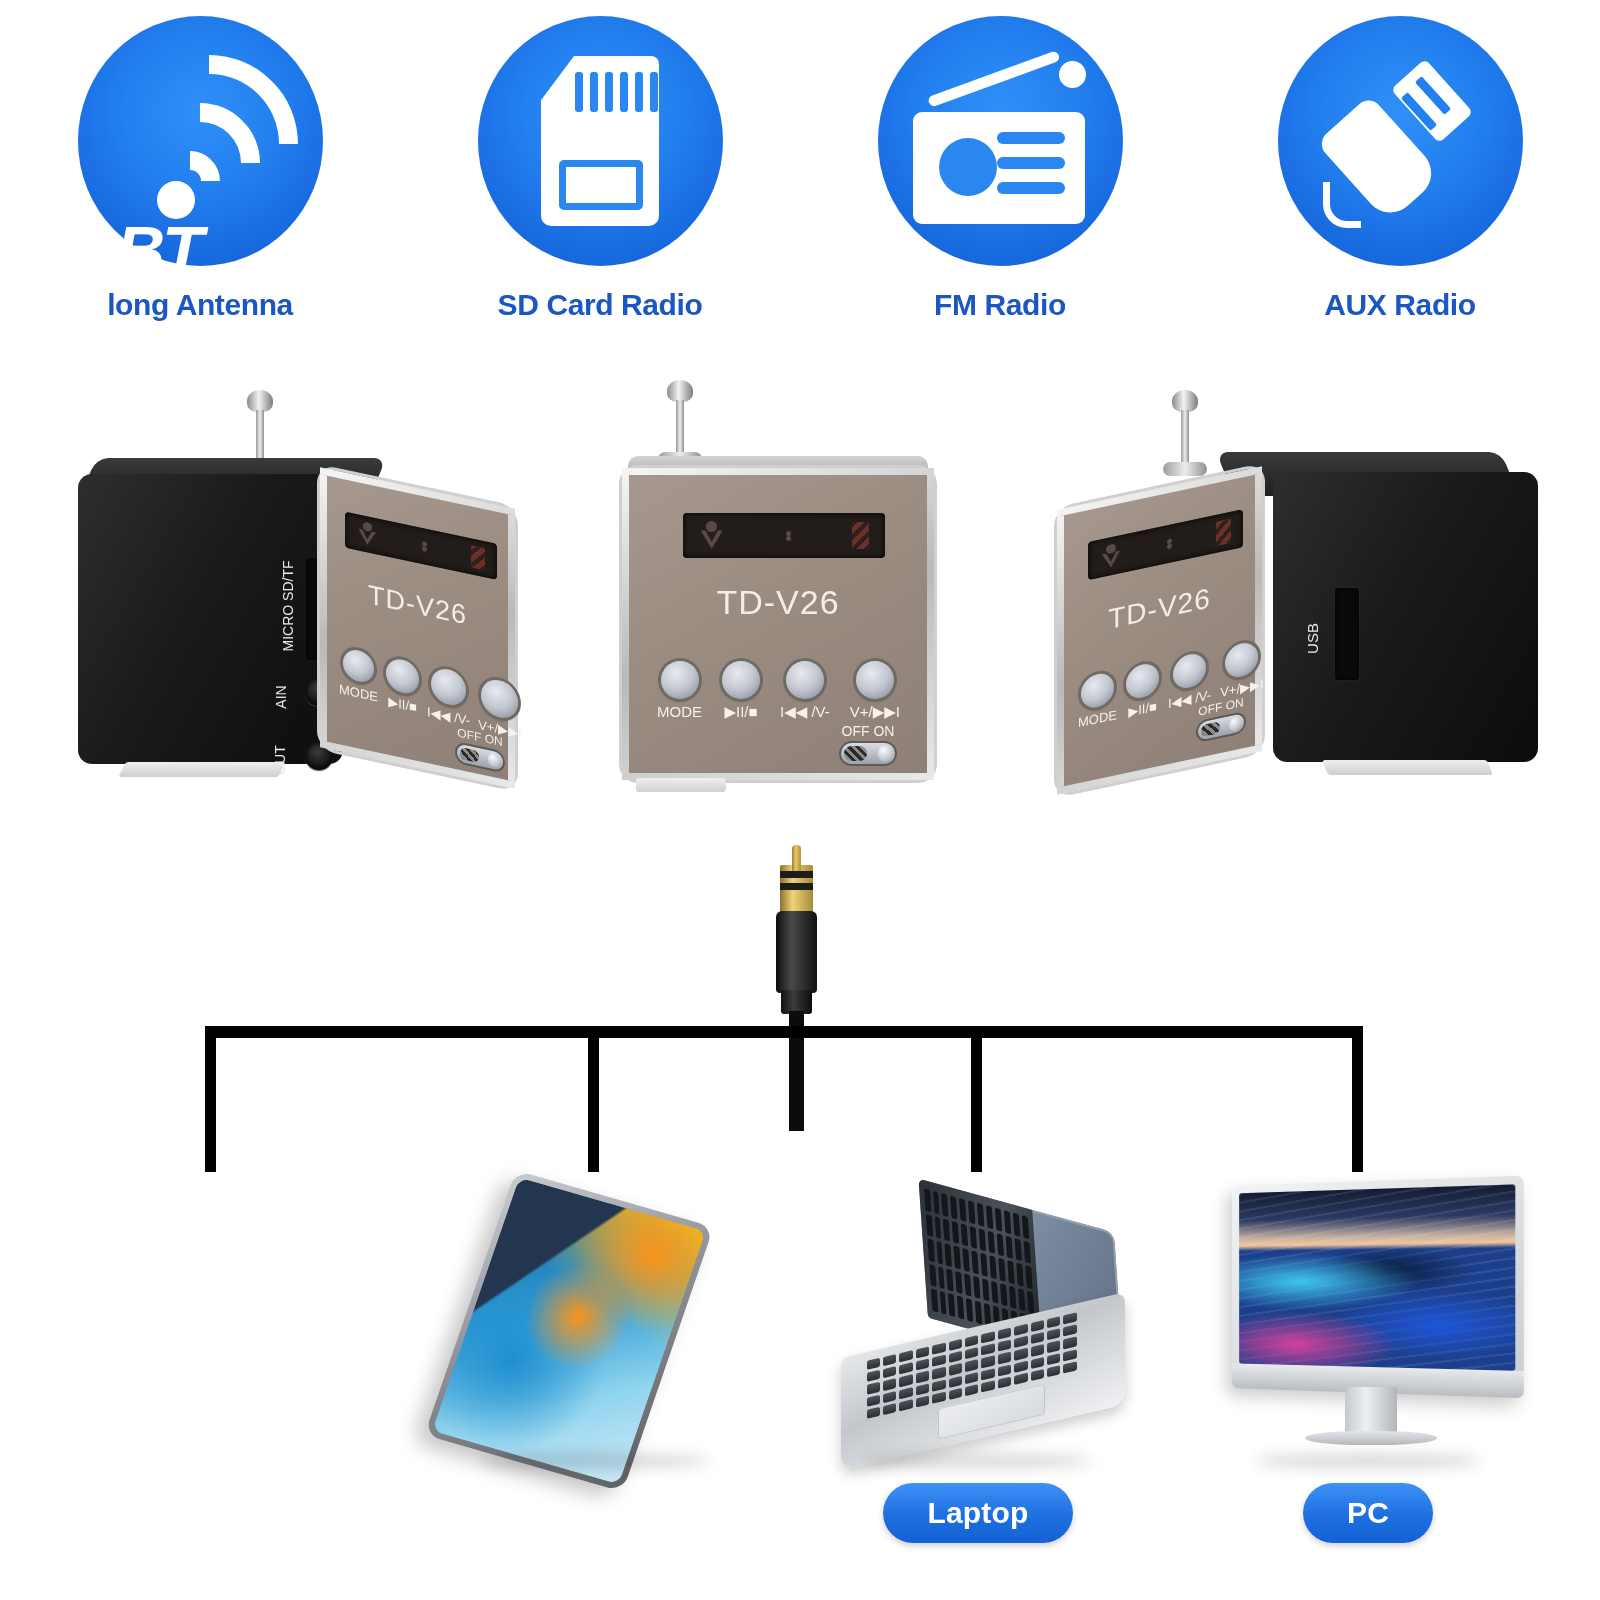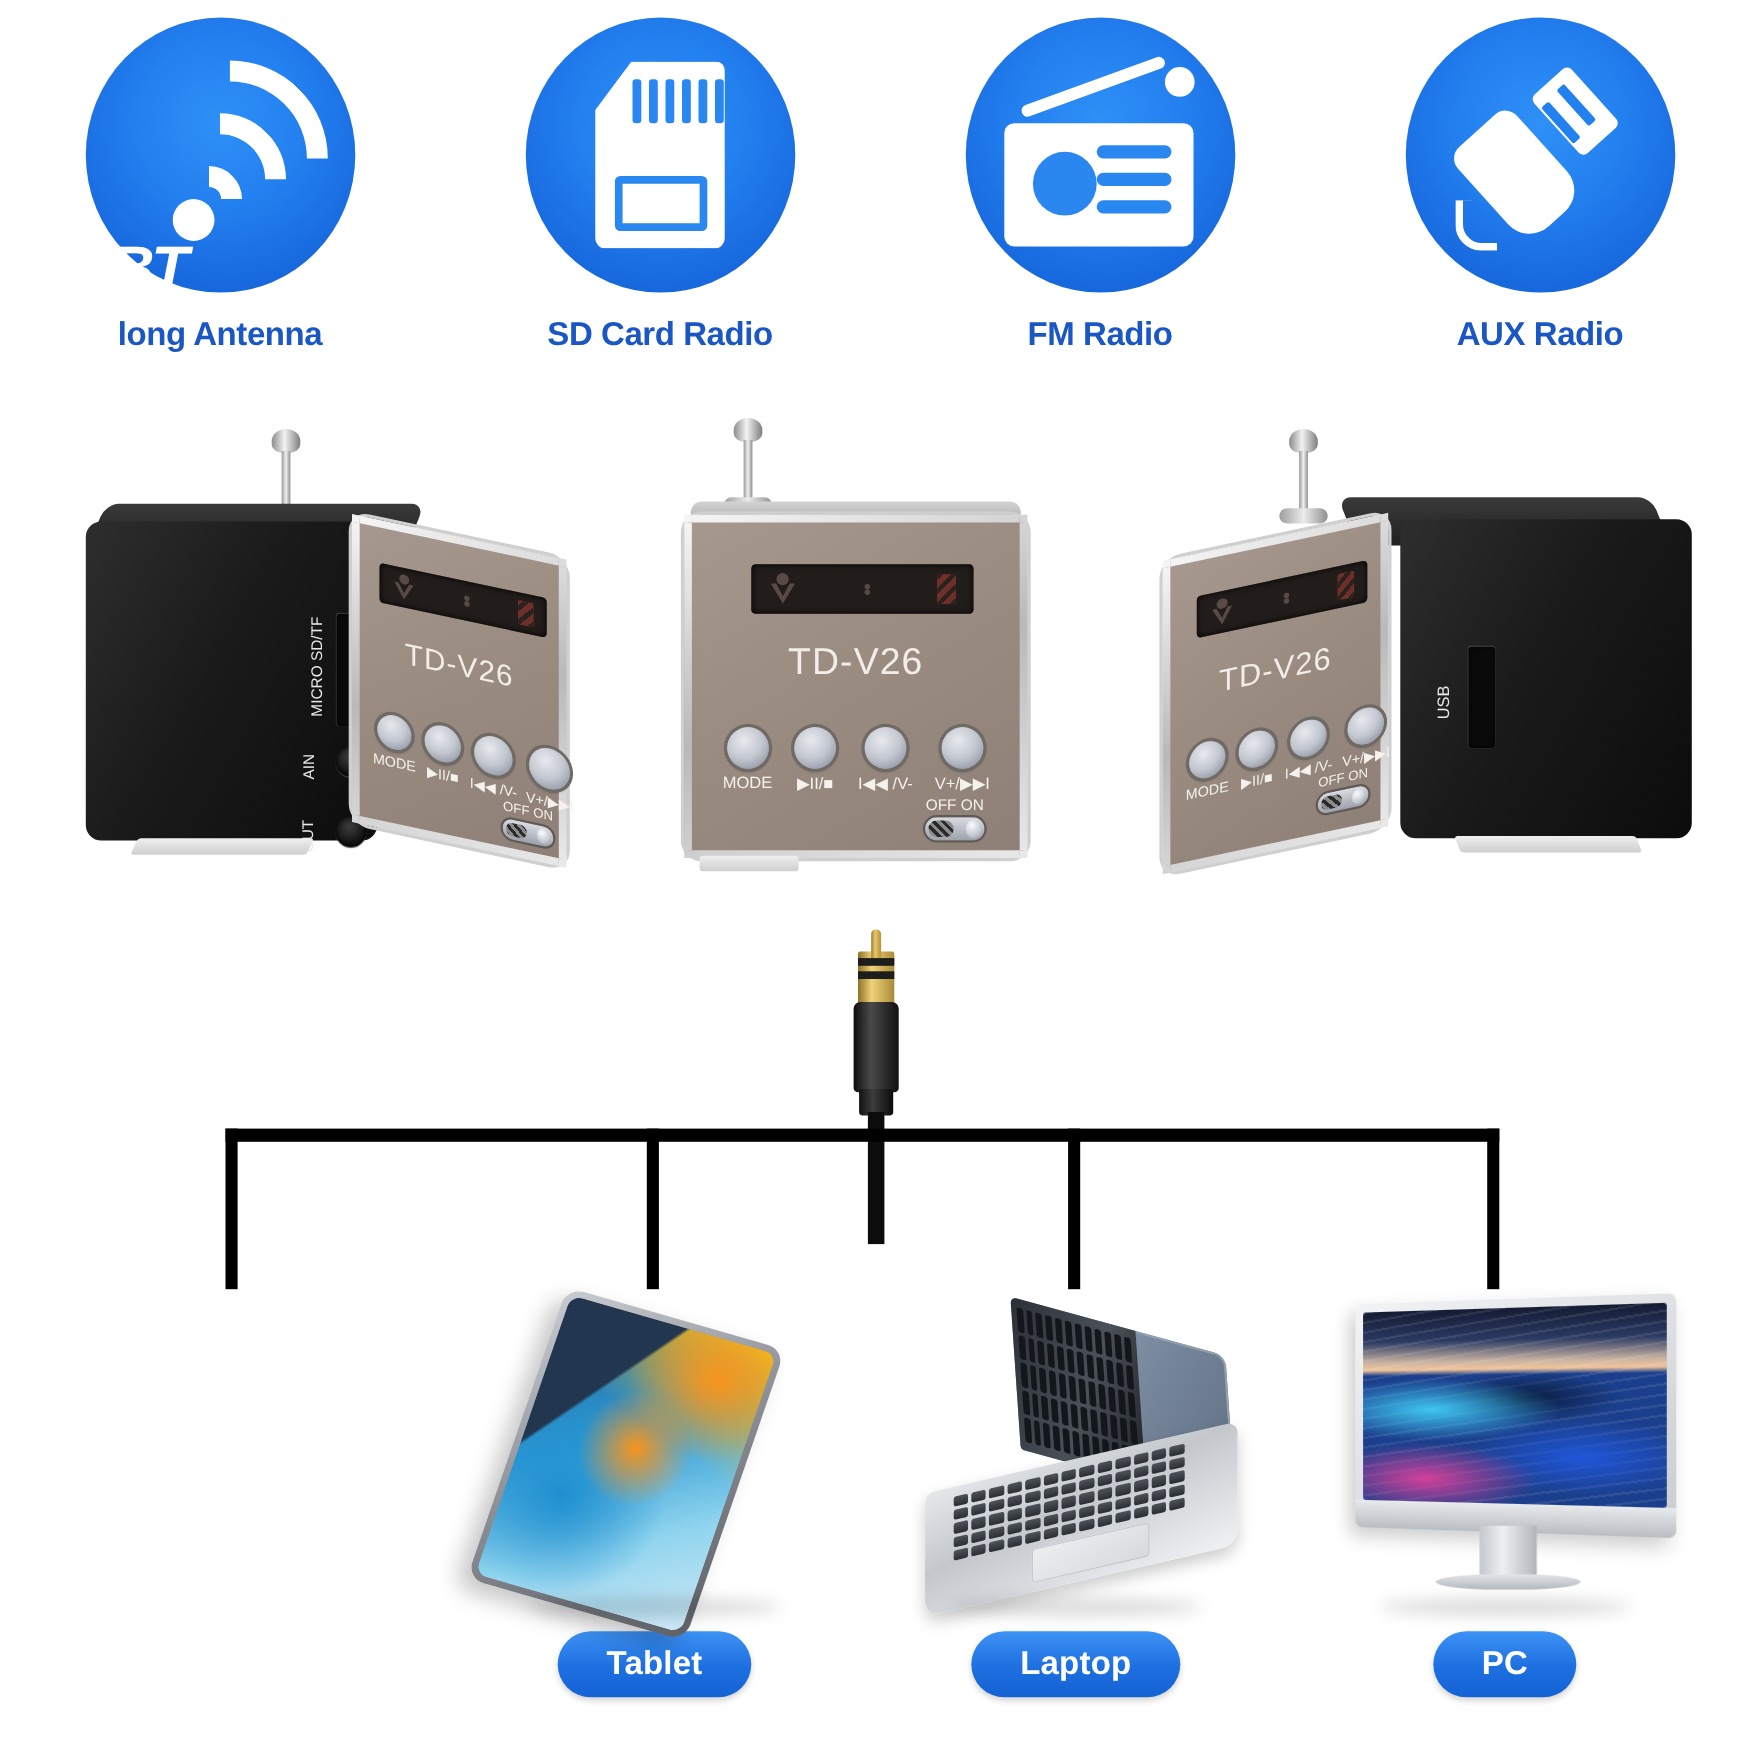--- a/index.html
+++ b/index.html
@@ -30,21 +30,21 @@
   .bt-wrap { position:relative; width:200px; height:200px; }
   .bt-arc {
     position:absolute; border:19px solid #fff; border-radius:50%;
     border-color:#fff transparent transparent transparent;
     transform:rotate(45deg);
   }
   .bt-a1 { width:60px;  height:60px;  left:60px; top:110px; }
   .bt-a2 { width:120px; height:120px; left:40px; top:62px; }
   .bt-a3 { width:178px; height:178px; left:20px; top:14px; }
   .bt-dot { position:absolute; width:38px; height:38px; border-radius:50%; background:#fff; left:57px; top:140px; }
-  .bt-text { position:absolute; left:0; top:170px; font-size:56px; font-weight:bold; font-style:italic; color:#fff; letter-spacing:-3px; }
+  .bt-text { position:absolute; left:16px; top:170px; font-size:68px; font-weight:bold; font-style:italic; color:#fff; letter-spacing:-3px; }
 
   
   .sd {
     position:relative; width:118px; height:170px; background:#fff;
     border-radius:8px 8px 10px 10px;
     clip-path:polygon(28% 0%, 100% 0%, 100% 100%, 0% 100%, 0% 26%);
   }
   .sd-pins { position:absolute; top:16px; left:34px; display:flex; gap:7px; }
   .sd-pin { width:8px; height:40px; background:#2b87f0; border-radius:3px; }
   .sd-box { position:absolute; left:18px; bottom:16px; width:84px; height:50px; border:7px solid #2b87f0; border-radius:5px; }
@@ -692,21 +692,20 @@
 <div class="devices">
 
 
   <div class="dev-cell" style="left:395px; top:0;">
     <div class="dev-art">
       <div class="tablet">
           <div class="tablet-screen"></div>
         </div>
       <div class="dev-shadow"></div>
     </div>
-    <div class="dev-pill">Tablet</div>
   </div>
 
   <div class="dev-cell" style="left:778px; top:0;">
     <div class="dev-art">
       <div class="laptop">
         <div class="lap-lid">
           <div class="lap-lid-inner">
             <div class="lap-lid-keys">
               <div>
                   <i></i>

